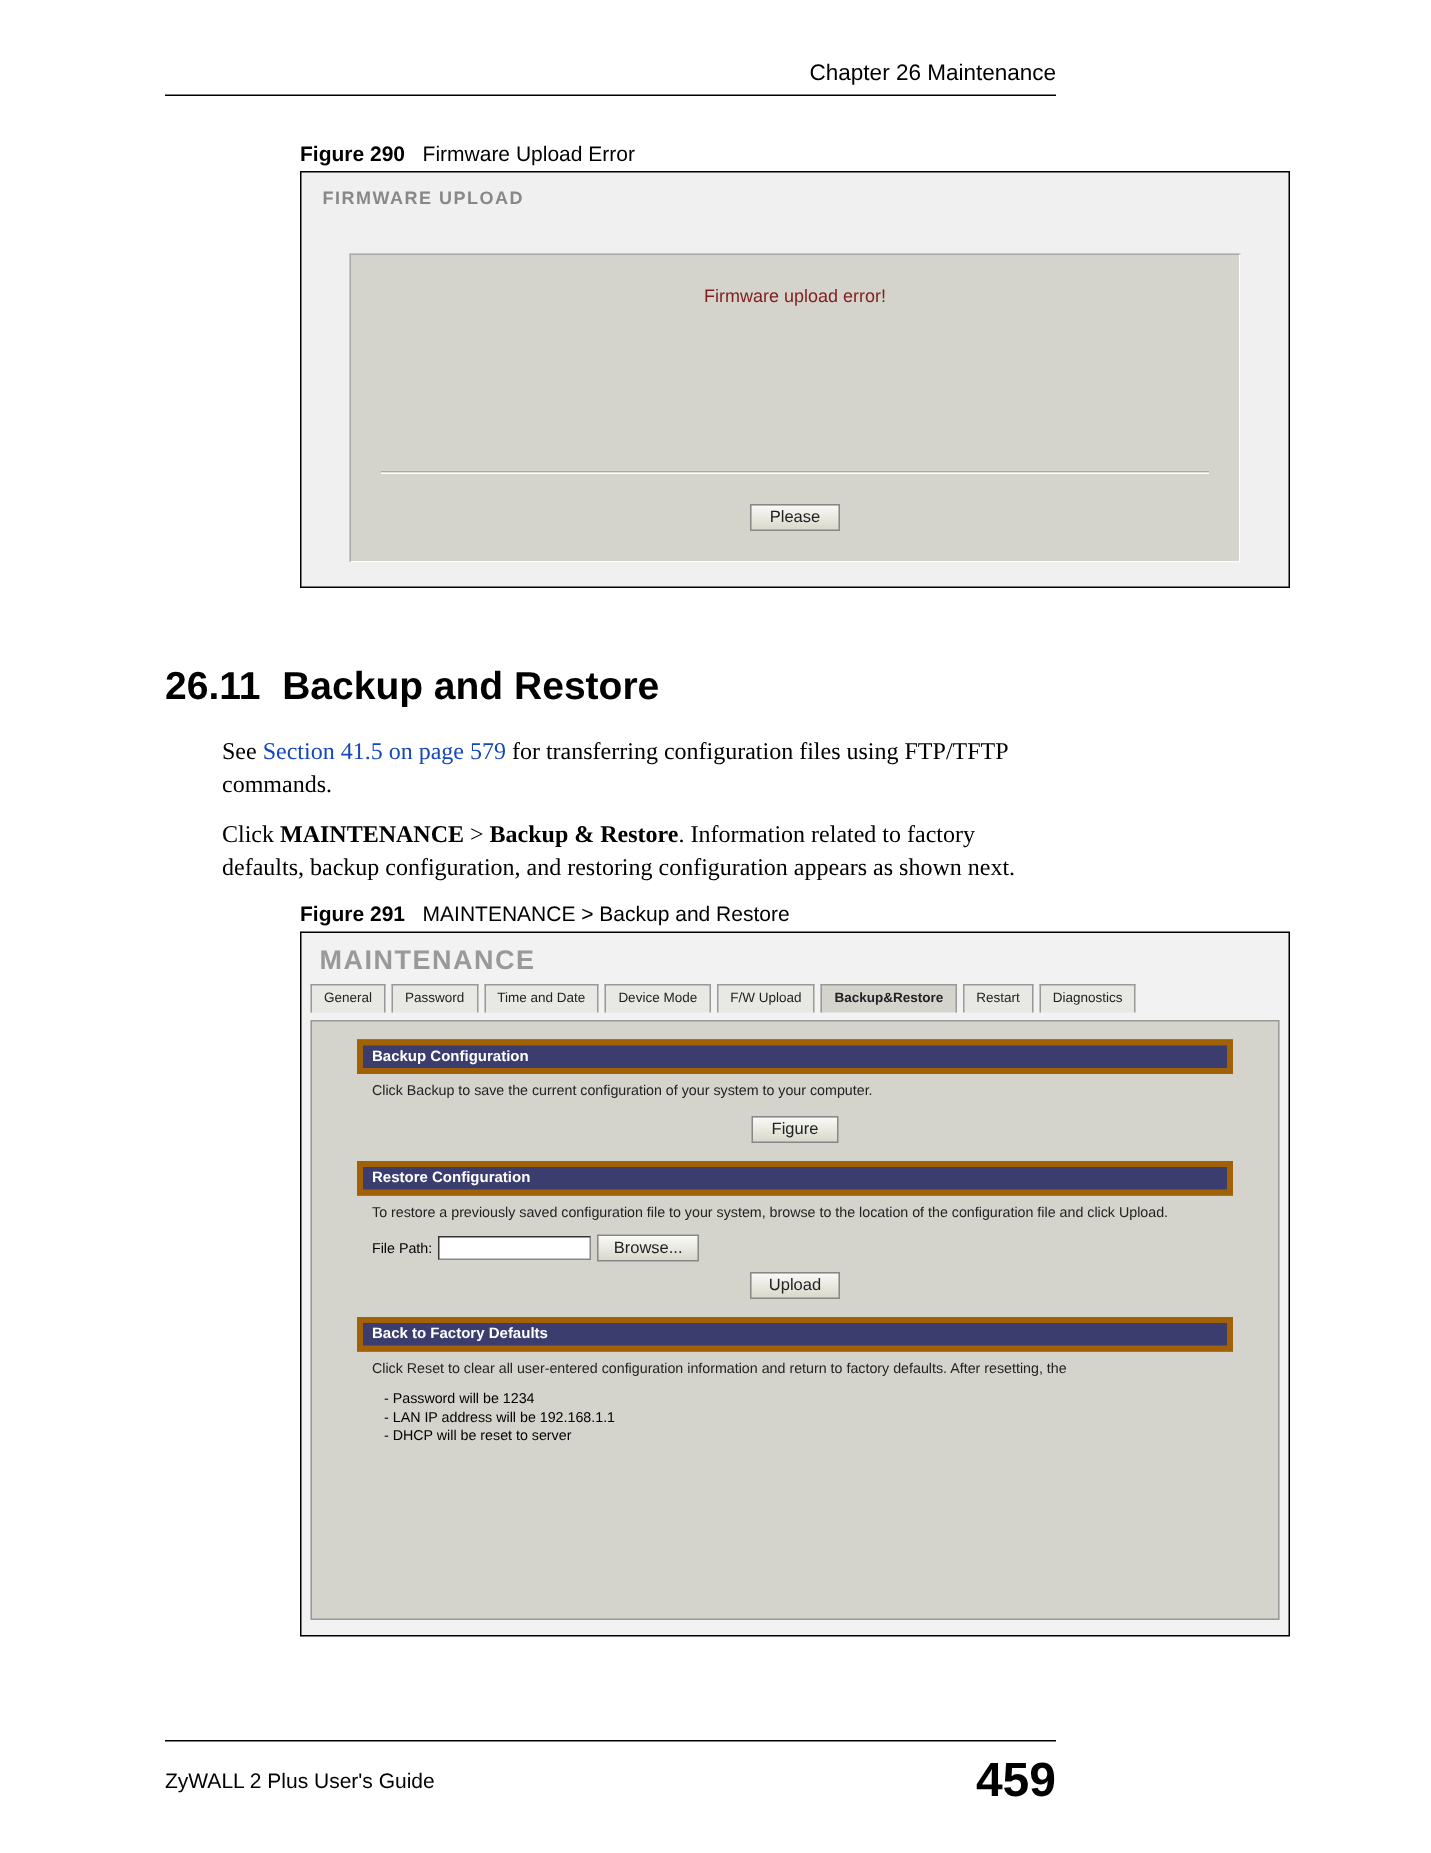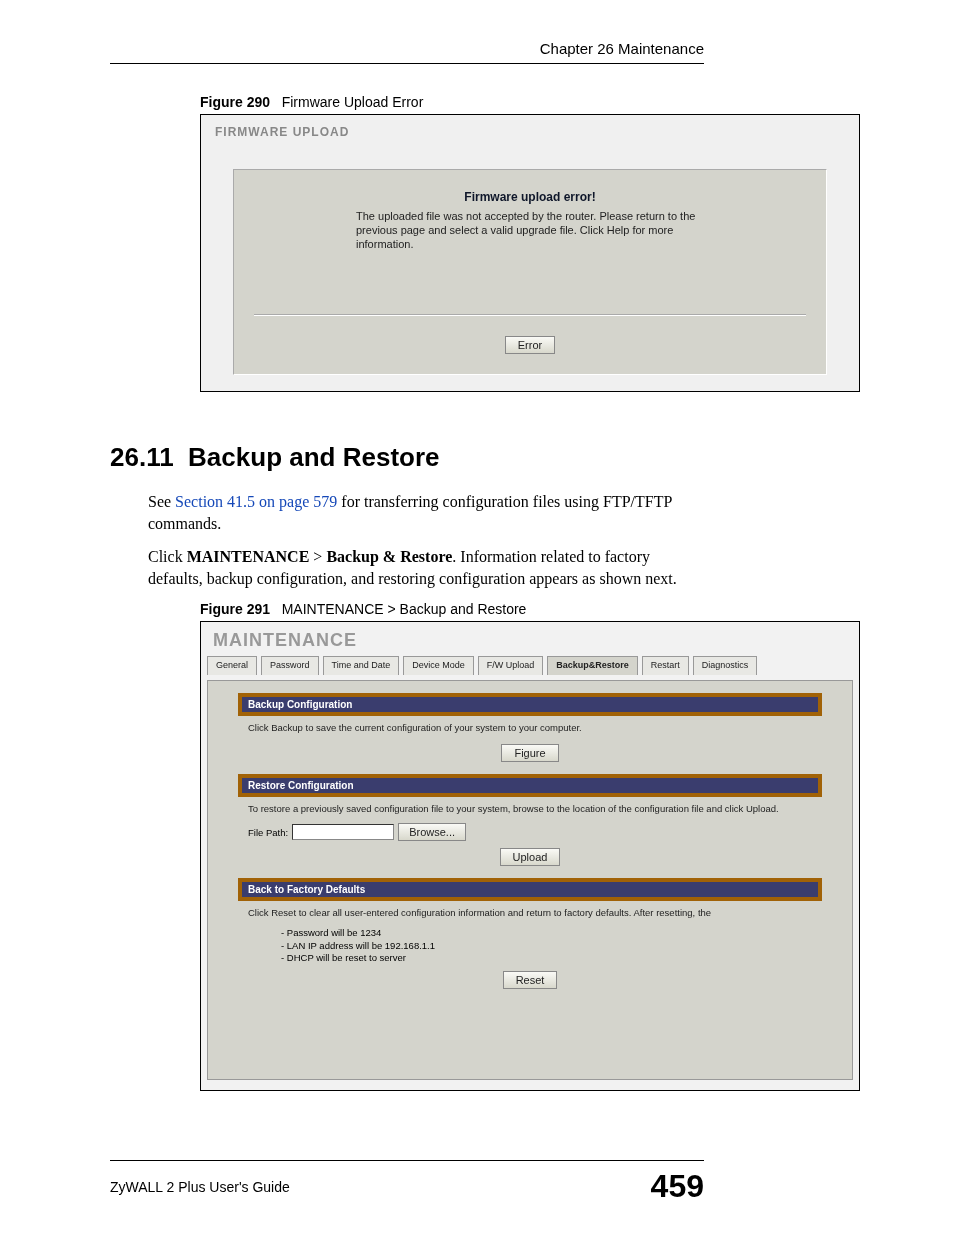--- a/index.html
+++ b/index.html
@@ -61,22 +61,22 @@
     right: 32px;
     top: 54px;
     bottom: 16px;
     background: #d4d4cc;
     border-top: 1px solid #aaa;
     border-left: 1px solid #aaa;
     border-right: 1px solid #fff;
     border-bottom: 1px solid #fff;
   }
   .fw-error {
-    color: #0f172a;
-    font-weight: bold;
+    color: #7f1d1d;
+    font-weight: normal;
     font-size: 12px;
     text-align: center;
     padding-top: 20px;
   }
   .fw-msg {
     font-size: 11px;
     line-height: 1.25;
     padding: 6px 110px 0 122px;
     color: #222;
   }
@@ -191,21 +191,21 @@
     gap: 4px;
   }
   .text-input {
     border: 1px inset #888;
     background: #fff;
     width: 100px;
     height: 14px;
   }
   .bullets {
     font-size: 9.5px;
-    margin: 0 40px 6px 73px;
+    margin: 0 40px 6px 48px;
     line-height: 1.3;
   }
   
   .footer-rule {
     border: none;
     border-top: 1.5px solid #000;
     margin: 0;
     position: absolute;
     left: 110px;
     right: 90px;
@@ -238,24 +238,23 @@
   <hr class="rule">
 
   <p class="figure-caption">
     <b>Figure 290</b>&nbsp;&nbsp;&nbsp;<span>Firmware Upload Error</span>
   </p>
 
   <div class="screenshot fw-box">
     <div class="fw-title">FIRMWARE UPLOAD</div>
     <div class="fw-panel">
       <div class="fw-error">Firmware upload error!</div>
-      <div class="fw-msg">The uploaded file was not accepted by the router. Please return to the previous page and select a valid upgrade file. Click Help for more information.</div>
       <div class="fw-sep"></div>
       <div class="fw-btn-row">
-        <span class="btn">Error</span>
+        <span class="btn">Please</span>
       </div>
     </div>
   </div>
 
   <div class="heading">
     <span>26.11</span>&nbsp;&nbsp;<span>Backup and Restore</span>
   </div>
 
   <p class="para">
     <span>See </span><span class="link">Section 41.5 on page 579</span><span> for transferring configuration files using FTP/TFTP commands.</span>
@@ -296,21 +295,20 @@
       </div>
       <div class="btn-row"><span class="btn">Upload</span></div>
 
       <div class="section-bar">Back to Factory Defaults</div>
       <div class="section-text">Click Reset to clear all user-entered configuration information and return to factory defaults. After resetting, the</div>
       <div class="bullets">
         <div>- Password will be 1234</div>
         <div>- LAN IP address will be 192.168.1.1</div>
         <div>- DHCP will be reset to server</div>
       </div>
-      <div class="btn-row"><span class="btn">Reset</span></div>
 
     </div>
   </div>
 
   <hr class="footer-rule">
   <div class="footer">
     <span class="footer-left">ZyWALL 2 Plus User's Guide</span>
     <span class="footer-right">459</span>
   </div>
 </div>

